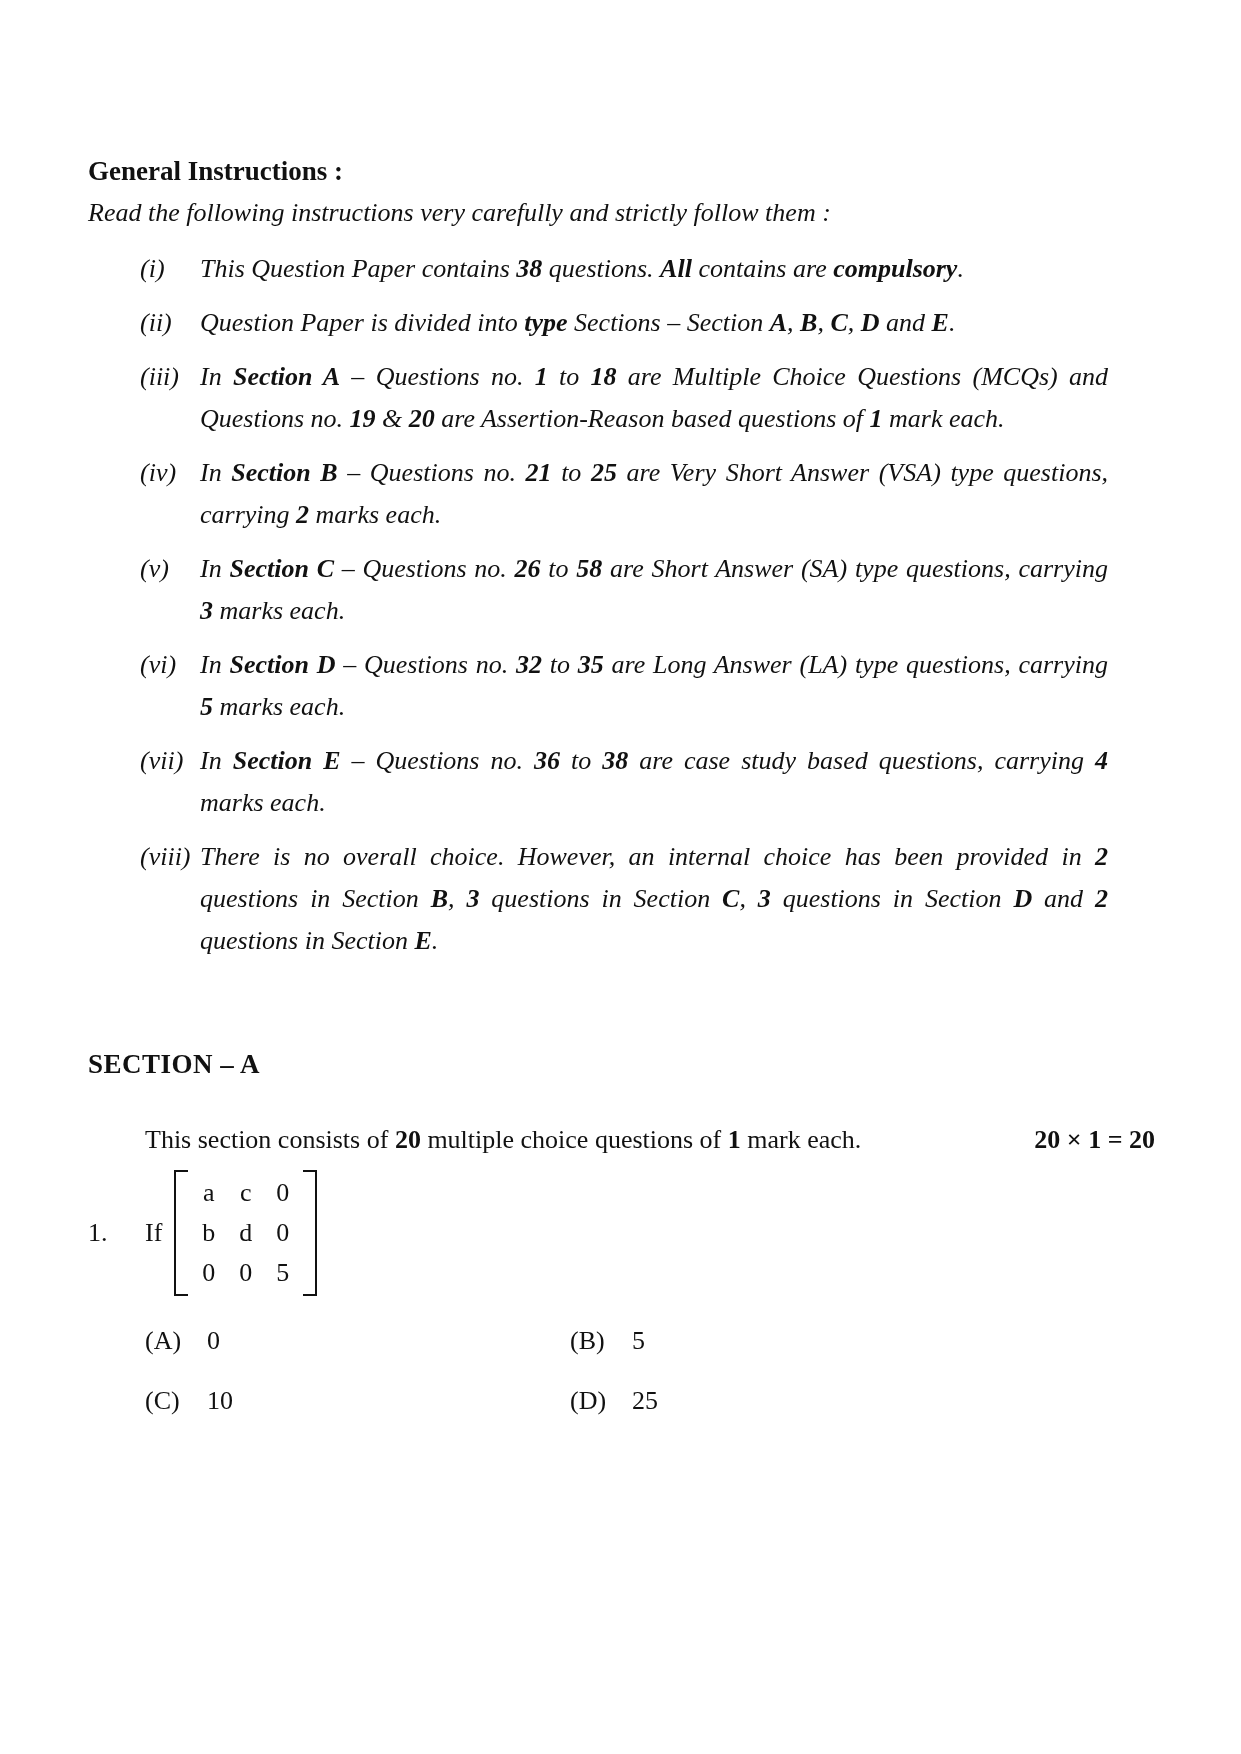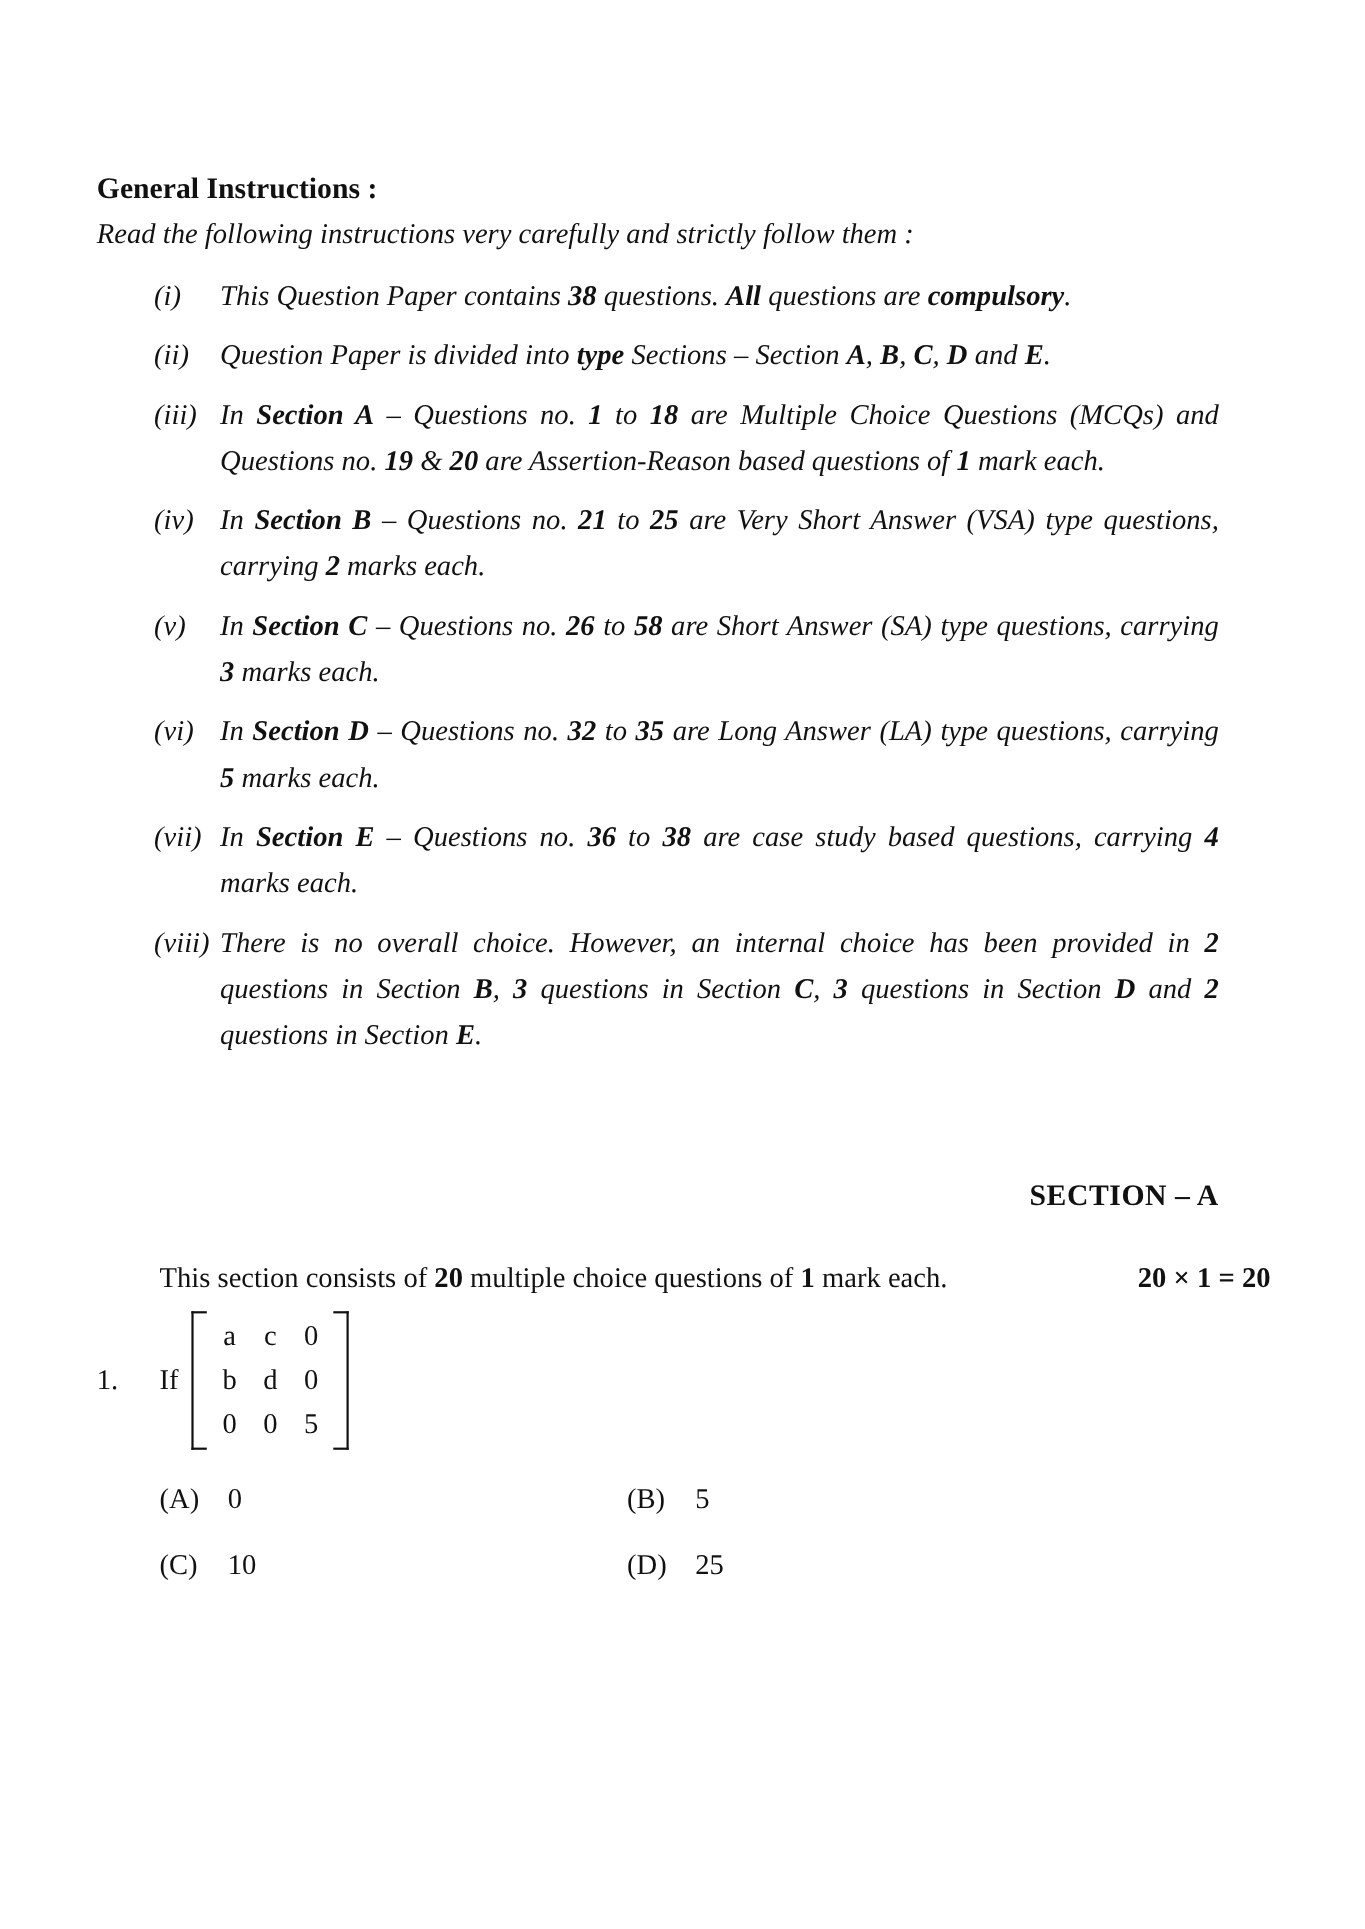--- a/index.html
+++ b/index.html
@@ -13,21 +13,21 @@
 
   .gi-title{font-weight:bold;font-size:27px;line-height:30px;}
   .gi-subtitle{font-style:italic;font-size:26px;line-height:30px;margin-top:12px;}
 
   .ilist{margin-top:20px;margin-left:52px;}
   .iitem{display:flex;margin-bottom:12px;font-style:italic;font-size:26px;line-height:42px;}
   .iitem .num{min-width:60px;flex:0 0 auto;}
   .iitem .body{flex:1;text-align:justify;}
   .b{font-weight:bold;}
 
-  .section-heading{font-weight:bold;font-size:27px;line-height:32px;text-align:right;margin-top:108px;letter-spacing:.5px;}
+  .section-heading{font-weight:bold;font-size:27px;line-height:32px;text-align:left;margin-top:86px;letter-spacing:.5px;}
 
   .section-intro{display:flex;align-items:flex-end;margin-top:45px;font-size:26px;line-height:30px;}
   .section-intro .intro-text{margin-left:57px;text-align:justify;}
   .section-intro .marks{margin-left:auto;margin-right:-47px;font-weight:bold;white-space:nowrap;}
 
   .question{display:flex;align-items:center;margin-top:15px;font-size:26px;}
   .question .qnum{width:57px;flex:0 0 auto;align-self:center;}
   .question .prefix{margin-right:12px;}
   .matrix{display:flex;align-items:stretch;}
   .mbracket{width:12px;border:2.5px solid #111;}
@@ -55,21 +55,21 @@
 
 <div class="page">
   <div class="content">
 
     <div class="gi-title">General Instructions :</div>
     <div class="gi-subtitle">Read the following instructions very carefully and strictly follow them :</div>
 
     <div class="ilist">
       <div class="iitem">
         <span class="num">(i)</span>
-        <span class="body"><span>This Question Paper contains </span><span class="b">38</span><span> questions. </span><span class="b">All</span><span> questions are </span><span class="b">compulsory</span><span>.</span></span>
+        <span class="body"><span>This Question Paper contains </span><span class="b">38</span><span> questions. </span><span class="b">All</span><span> contains are </span><span class="b">compulsory</span><span>.</span></span>
       </div>
       <div class="iitem">
         <span class="num">(ii)</span>
         <span class="body"><span>Question Paper is divided into </span><span class="b">type</span><span> Sections – Section </span><span class="b">A</span><span>, </span><span class="b">B</span><span>, </span><span class="b">C</span><span>, </span><span class="b">D</span><span> and </span><span class="b">E</span><span>.</span></span>
       </div>
       <div class="iitem">
         <span class="num">(iii)</span>
         <span class="body"><span>In </span><span class="b">Section A</span><span> – Questions no. </span><span class="b">1</span><span> to </span><span class="b">18</span><span> are Multiple Choice Questions (MCQs) and Questions no. </span><span class="b">19</span><span> &amp; </span><span class="b">20</span><span> are Assertion-Reason based questions of </span><span class="b">1</span><span> mark each.</span></span>
       </div>
       <div class="iitem">

